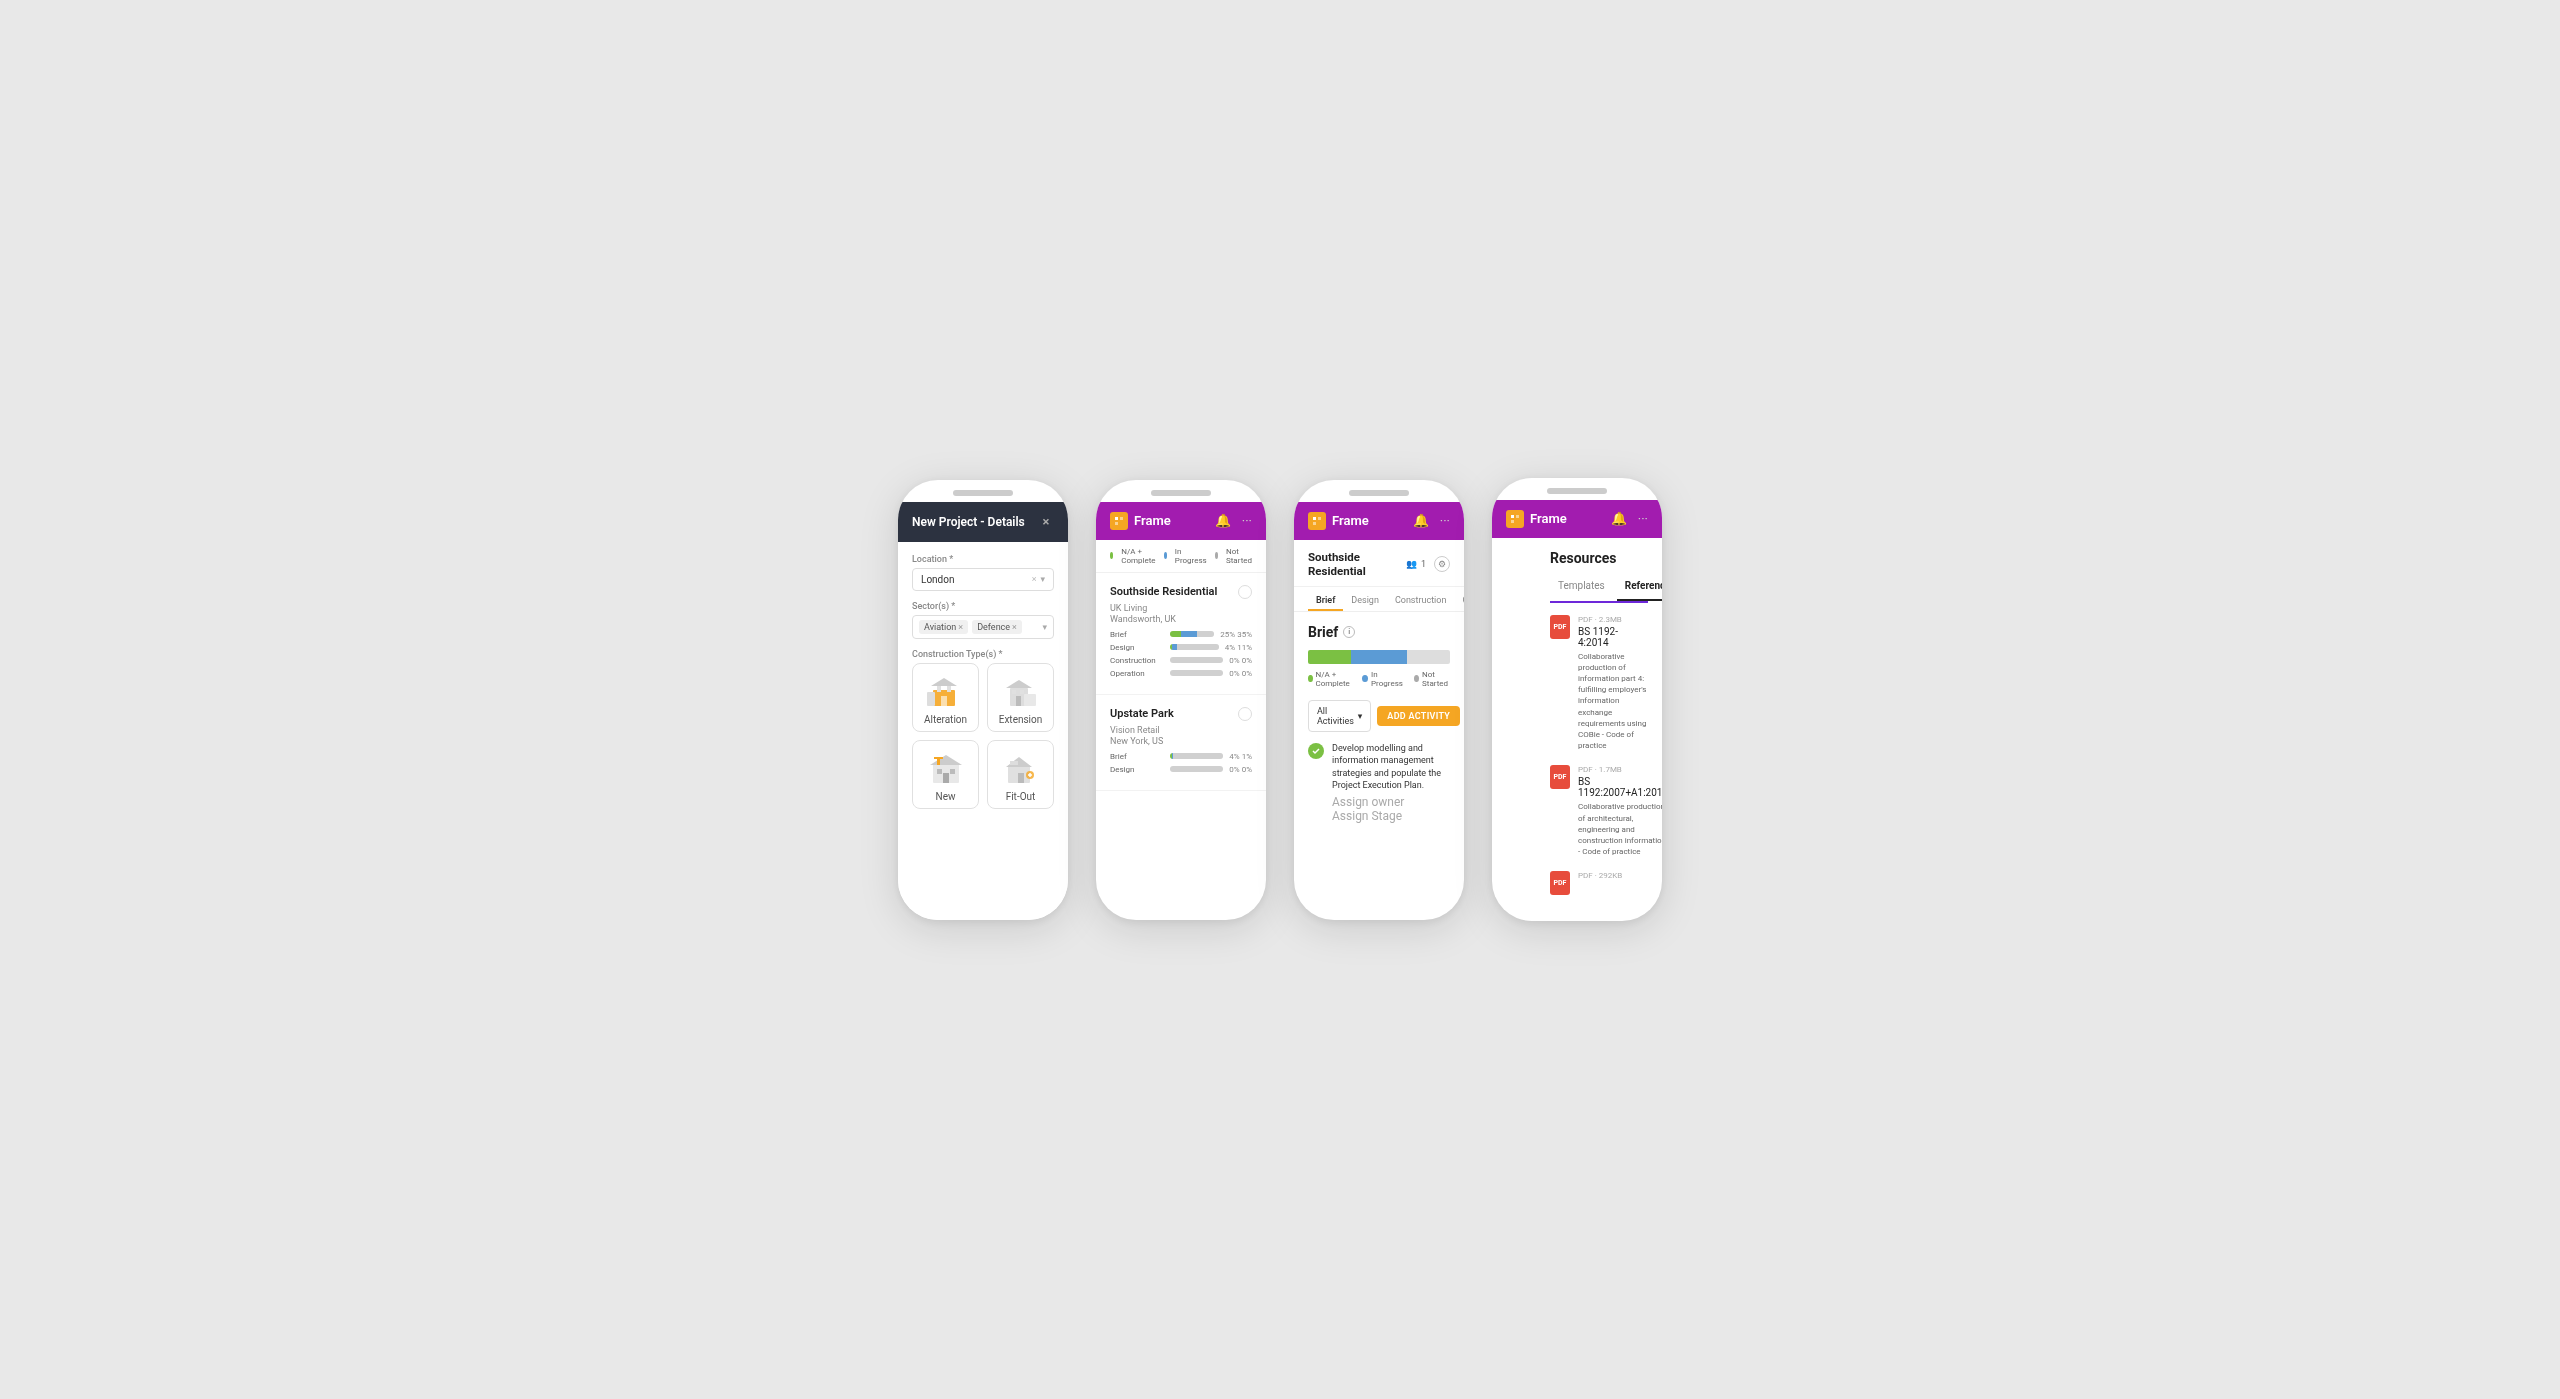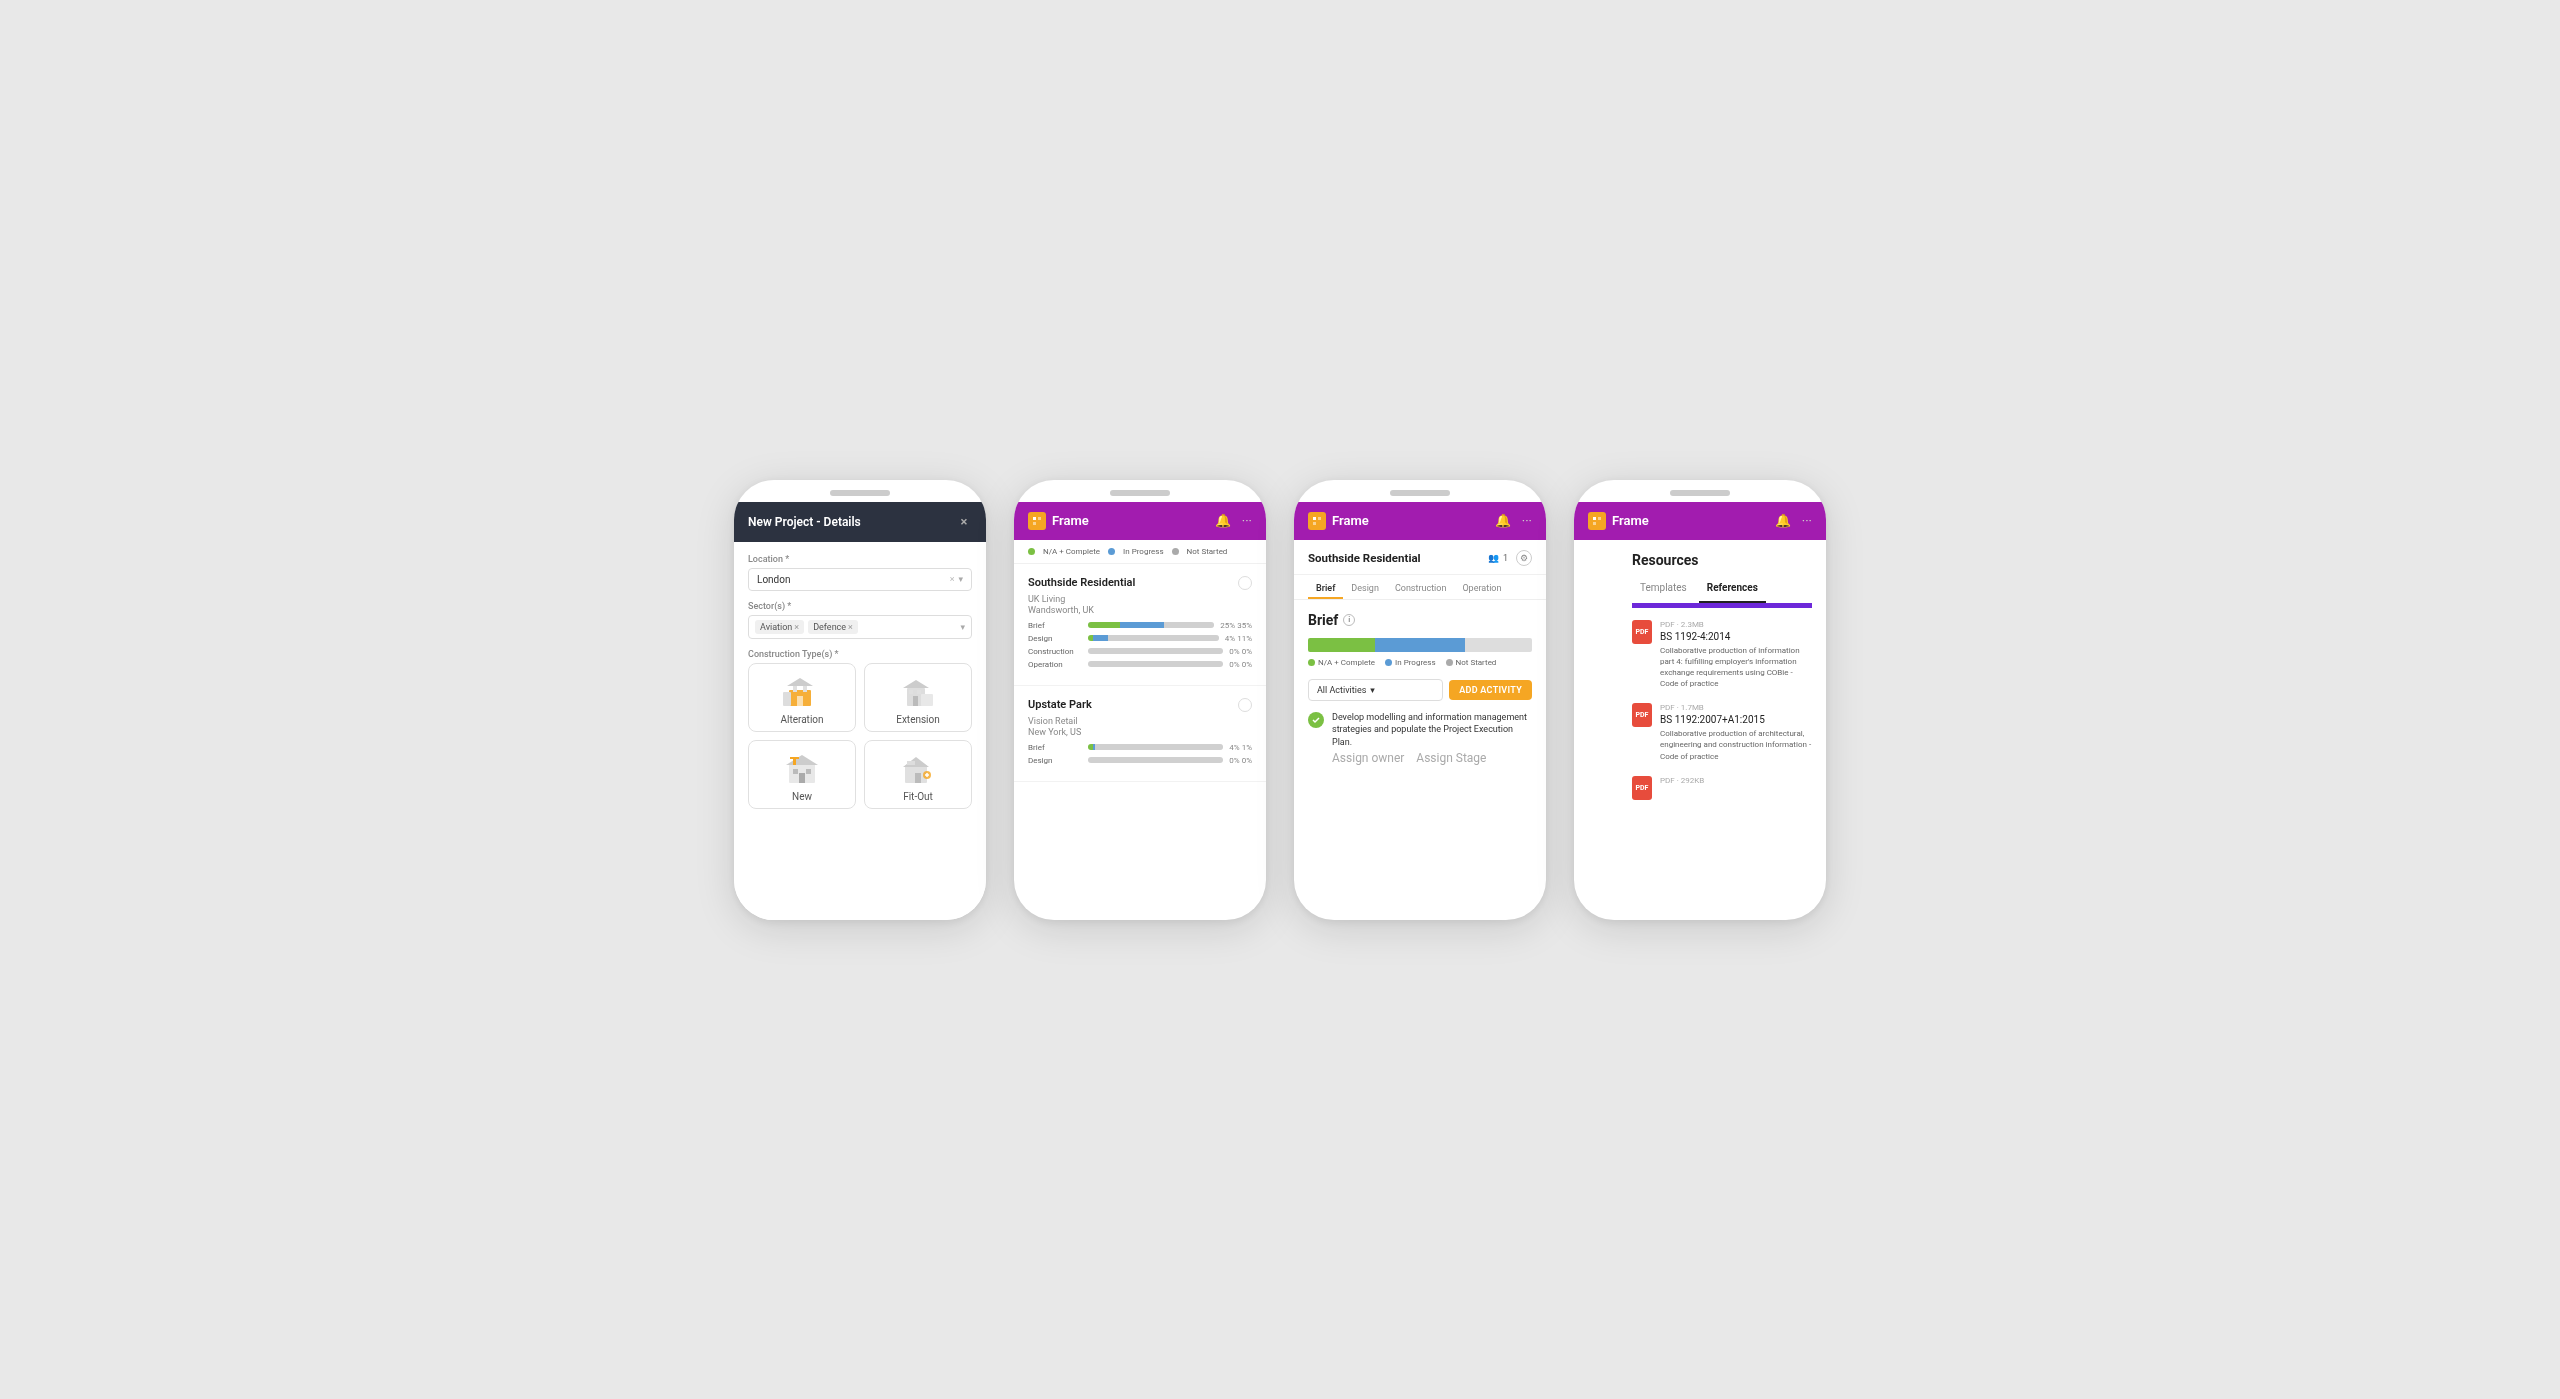--- a/index.html
+++ b/index.html
@@ -13,21 +13,21 @@
       padding: 40px 20px;
     }
     .phones-container {
       display: flex;
       gap: 28px;
       align-items: center;
     }
     .phone {
       background: #fff;
       border-radius: 40px;
-      width: 252px;
+      width: 170px;
       min-height: 440px;
       box-shadow: 0 8px 40px rgba(0,0,0,0.13), 0 2px 8px rgba(0,0,0,0.07);
       overflow: hidden;
       display: flex;
       flex-direction: column;
       position: relative;
     }
     .phone-notch {
       width: 60px;
       height: 6px;
@@ -418,21 +418,21 @@
     }
     .p4-title {
       font-size: 14px;
       font-weight: 700;
       color: #222;
       margin-bottom: 10px;
     }
     .p4-tabs {
       display: flex;
       gap: 4px;
-      border-bottom: 5px solid #6d28d9;
+      border-bottom: 2px solid #6d28d9;
       margin-bottom: 12px;
     }
     .p4-tab {
       font-size: 10px;
       color: #888;
       padding: 4px 8px 8px;
       cursor: pointer;
     }
     .p4-tab.active {
       color: #222;

